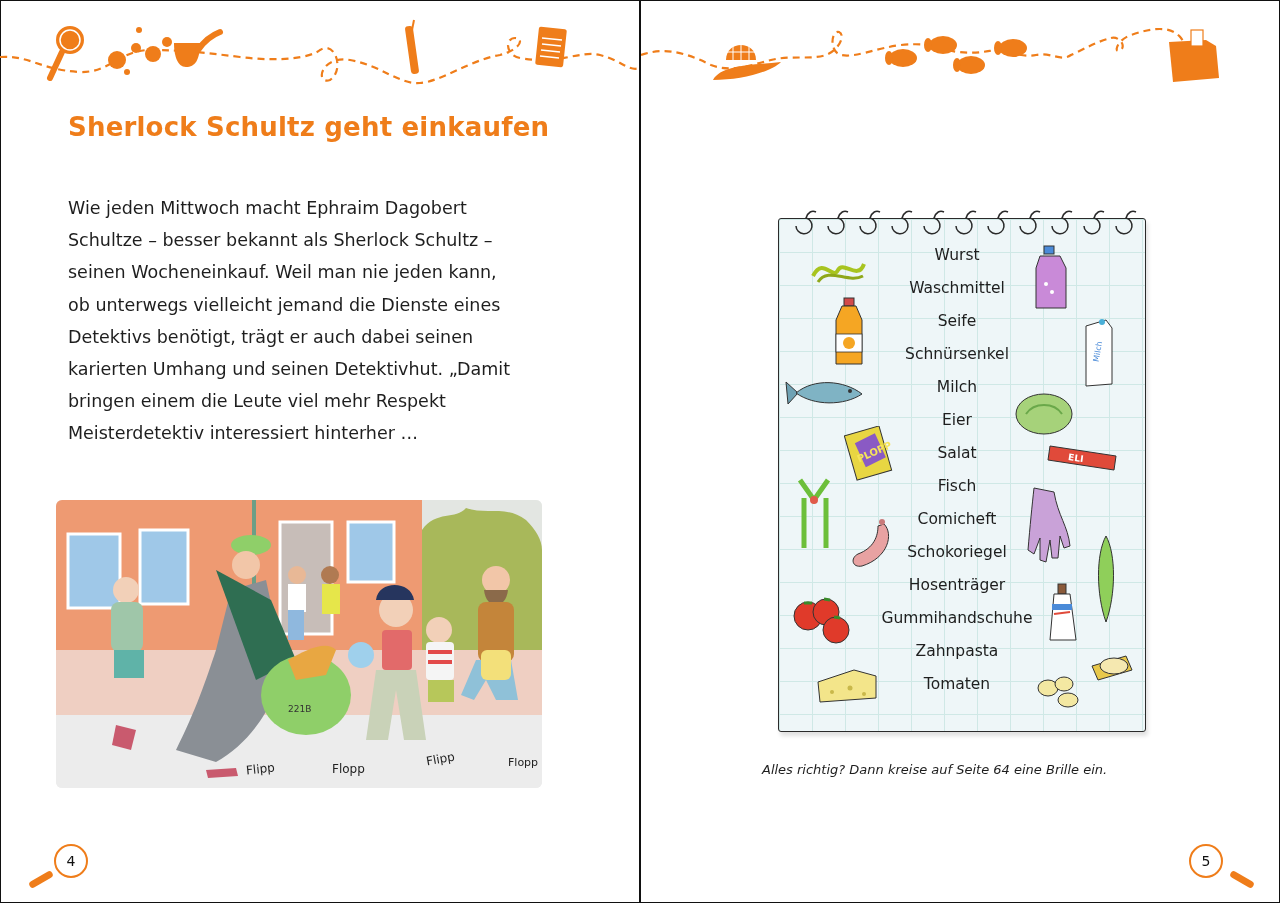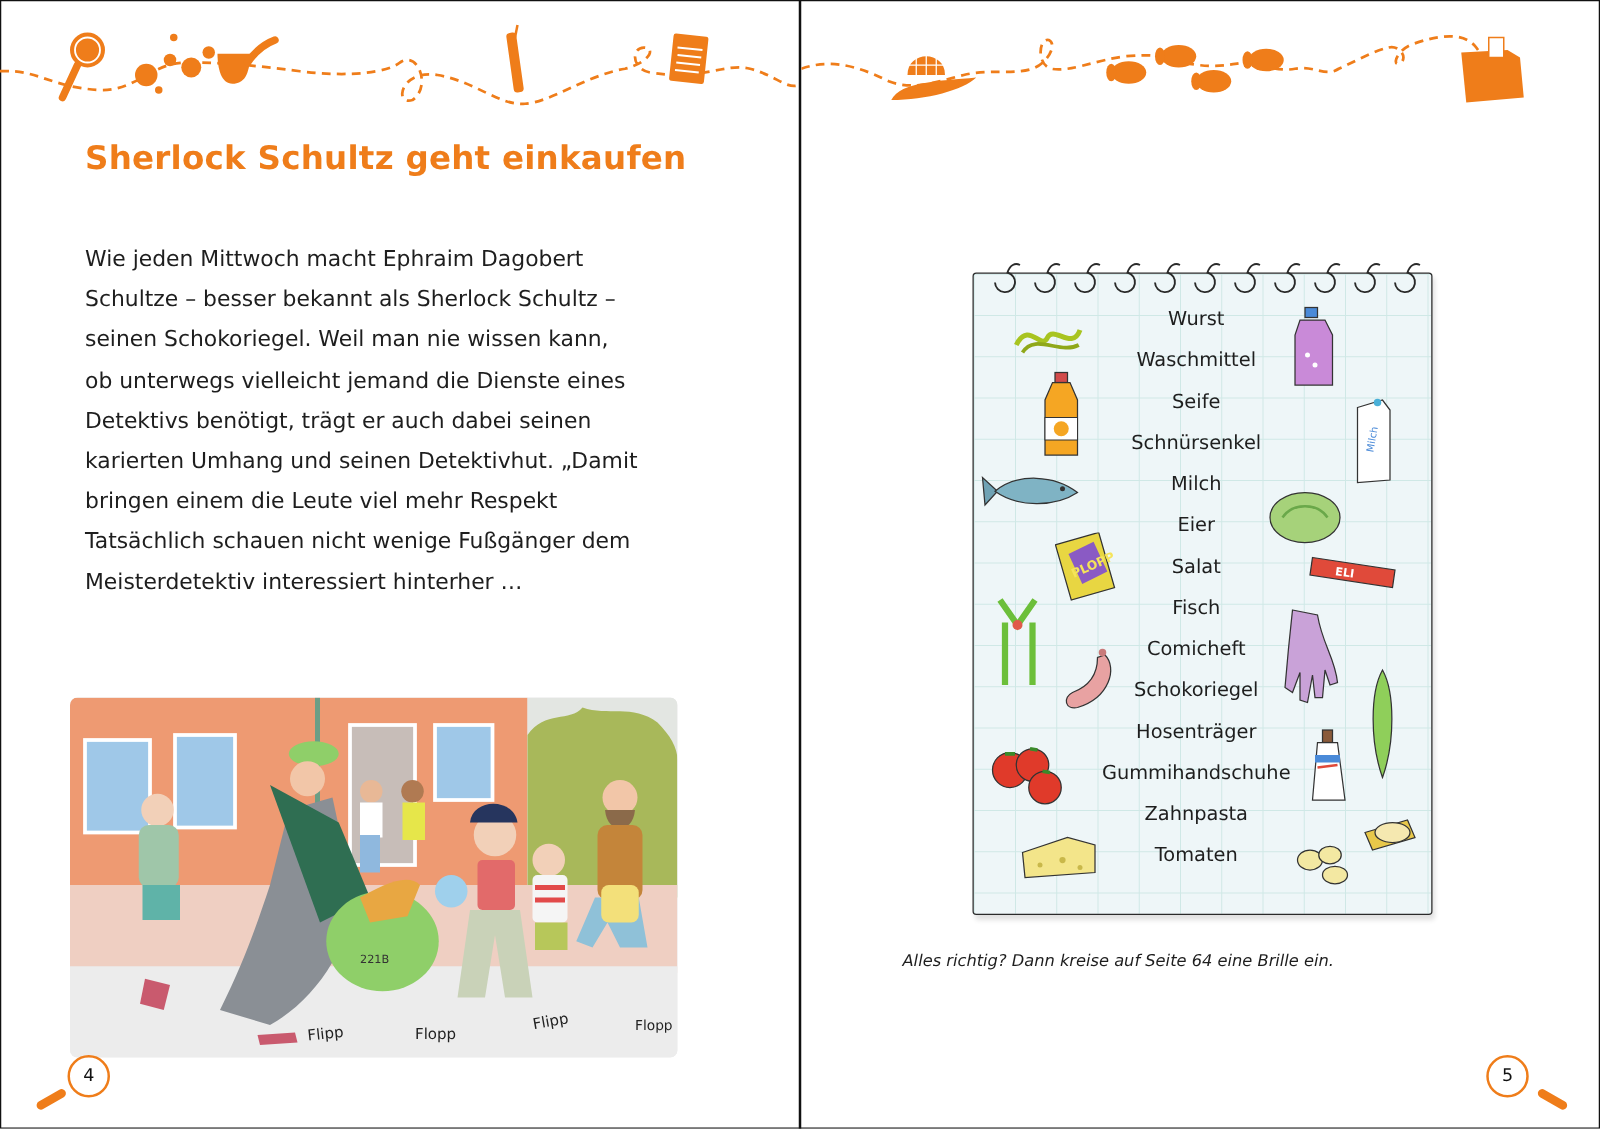--- a/index.html
+++ b/index.html
@@ -7,28 +7,28 @@
   body { position: relative; font-family: "DejaVu Sans", sans-serif; color: #1a1a1a; }
   .frame { position: absolute; left: 0; top: 0; width: 1280px; height: 903px; border: 1px solid #111; }
   .divider { position: absolute; left: 639px; top: 0; width: 2px; height: 903px; background: #111; }
   .page { position: absolute; top: 0; height: 903px; }
   .page.left { left: 0; width: 746px; }
   .page.right { left: 641px; width: 639px; }
   .deco { position: absolute; top: 10px; left: 0; }
   .title { position: absolute; left: 68px; top: 112px; font-family: "DejaVu Sans", sans-serif; font-weight: bold; font-size: 26px; color: #ef7d1a; letter-spacing: 0.2px; }
   .body-text { position: absolute; left: 68px; top: 180px; width: 500px; font-size: 17.5px; line-height: 32.2px; color: #1e1e1e; margin-top: 12px; }
   .body-text div { white-space: nowrap; }
-  .illustration { position: absolute; left: 56px; top: 558px; width: 486px; height: 288px; border-radius: 6px; overflow: hidden; background: #ececec; }
+  .illustration { position: absolute; left: 56px; top: 500px; width: 486px; height: 288px; border-radius: 6px; overflow: hidden; background: #ececec; }
   .notepad { position: absolute; left: 778px; top: 208px; width: 368px; height: 528px; }
   .paper { position: absolute; left: 0; top: 14px; width: 368px; height: 514px; background-color: #eef6f8;
     background-image: linear-gradient(to right, #cfe8e6 1px, transparent 1px), linear-gradient(to bottom, #cfe8e6 1px, transparent 1px);
     background-size: 33px 33px; border: 1.6px solid #2a2a2a; border-radius: 3px; box-shadow: 2px 4px 4px rgba(0,0,0,0.12); }
   .word { position: absolute; left: 86px; width: 186px; text-align: center; font-size: 15.5px; color: #1e1e1e; white-space: nowrap; }
   .footnote { position: absolute; left: 722px; top: 760px; font-size: 13px; line-height: 20px; font-style: italic; color: #1e1e1e; }
-  .footnote div { white-space: nowrap; }
+  .footnote div { white-space: nowrap; margin-left: 40px; }
   .pagenum { position: absolute; width: 34px; height: 34px; border: 2px solid #ef7d1a; border-radius: 50%; background: #fff; text-align: center; line-height: 30px; font-size: 14px; color: #111; }
   .handle { position: absolute; width: 26px; height: 7px; background: #ef7d1a; border-radius: 4px; }
   .sfx { position: absolute; font-family: "DejaVu Sans", sans-serif; font-size: 12px; color: #222; }
   .item-icon { position: absolute; }
 </style>
 </head>
 <body>
 
 <div class="frame"></div>
 <div class="divider"></div>
@@ -64,26 +64,25 @@
       <line x1="541" y1="40" x2="560" y2="42" stroke="#fff" stroke-width="1.5"></line>
       <line x1="540" y1="46" x2="559" y2="48" stroke="#fff" stroke-width="1.5"></line>
     </g>
   </svg>
 
   <h1 class="title">Sherlock Schultz geht einkaufen</h1>
 
   <div class="body-text">
     <div>Wie jeden Mittwoch macht Ephraim Dagobert</div>
     <div>Schultze – besser bekannt als Sherlock Schultz –</div>
-    <div>seinen Schokoriegel. Weil man nie wissen kann,</div>
+    <div>seinen Wocheneinkauf. Weil man nie jeden kann,</div>
     <div>ob unterwegs vielleicht jemand die Dienste eines</div>
     <div>Detektivs benötigt, trägt er auch dabei seinen</div>
     <div>karierten Umhang und seinen Detektivhut. „Damit</div>
     <div>bringen einem die Leute viel mehr Respekt</div>
-    <div>Tatsächlich schauen nicht wenige Fußgänger dem</div>
     <div>Meisterdetektiv interessiert hinterher …</div>
   </div>
 
   <div class="illustration">
     <svg width="486" height="288" viewBox="0 0 486 288">
       <rect x="0" y="0" width="366" height="160" fill="#ee9a72"></rect>
       <rect x="366" y="0" width="120" height="160" fill="#e3e6e2"></rect>
       <path d="M366 30 C 380 10, 400 20, 410 8 C 430 15, 450 5, 470 20 C 480 30, 486 40, 486 50 L486 160 L366 160 Z" fill="#a8b85a"></path>
       <rect x="0" y="150" width="486" height="70" fill="#efcfc2"></rect>
       <rect x="0" y="215" width="486" height="73" fill="#ececec"></rect>

